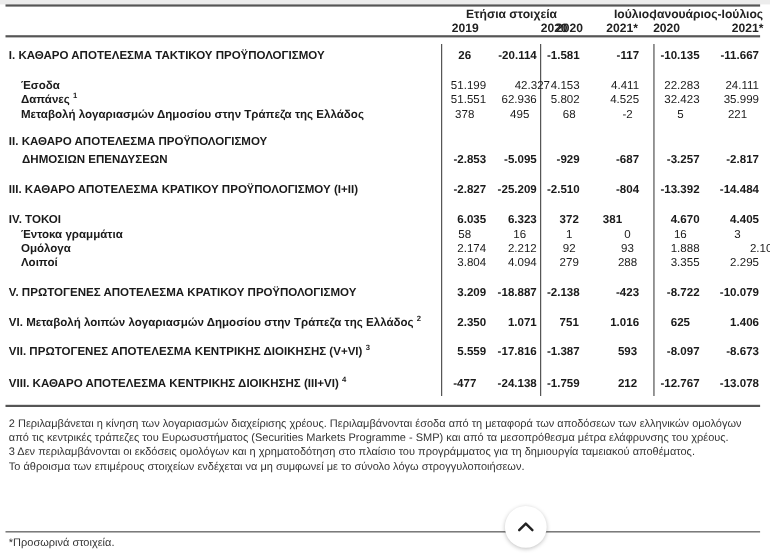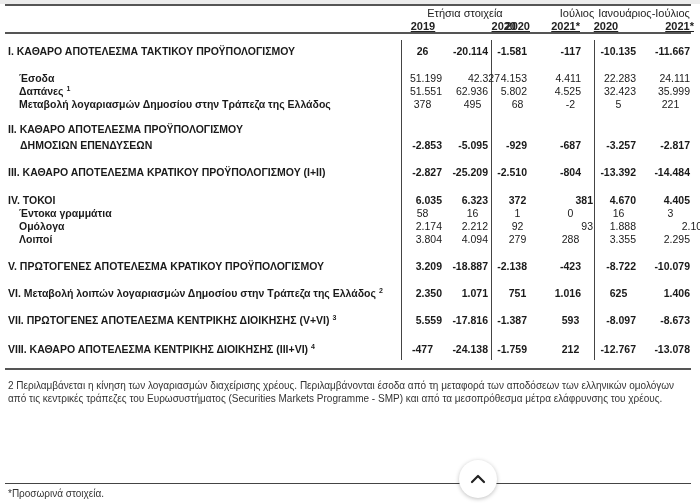--- a/index.html
+++ b/index.html
@@ -9,22 +9,22 @@
     font-family: "Liberation Sans", sans-serif;
     color: #1a1a1a;
     position: relative;
   }
   .page {
     position: absolute; left: 0; top: 0; width: 700px; height: 503px;
     background: #ffffff;
   }
   .topstrip { position: absolute; left: 0; top: 0; width: 700px; height: 4px; background: #ececec; }
   .rule { position: absolute; left: 5px; width: 686px; height: 2px; background: #555; }
-  .hdr-group { position: absolute; top: 7px; font-size: 11px; font-weight: normal; text-align: center; color: #222; }
-  .hdr-year { position: absolute; top: 20px; font-size: 11px; font-weight: bold; text-align: right; color: #222; text-decoration: underline; }
+  .hdr-group { position: absolute; top: 7px; font-size: 11px; font-weight: bold; text-align: center; color: #222; }
+  .hdr-year { position: absolute; top: 20px; font-size: 11px; font-weight: bold; text-align: right; color: #222; }
   .vline { position: absolute; width: 1px; background: #444; }
   .row { position: absolute; left: 0; width: 700px; font-size: 10.5px; }
   .row .label { position: absolute; left: 8px; white-space: nowrap; }
   .row.bold { font-weight: bold; font-size: 10.5px; }
   .row.sub .label { left: 19px; font-weight: bold; }
   .row .v { position: absolute; text-align: right; width: 60px; }
   sup { font-size: 7px; vertical-align: super; line-height: 0; }
   .notes { position: absolute; left: 8px; top: 377px; width: 680px; font-size: 10px; color: #333; line-height: 13px; }
   .notes p { margin: 0; }
   .notes .gap { height: 2px; }
@@ -121,41 +121,41 @@
     <span class="v" style="left:521px">-804</span>
     <span class="v" style="left:576px">-13.392</span>
     <span class="v" style="left:630px">-14.484</span>
   </div>
 
   <div class="row bold" style="top:194px">
     <span class="label">IV. ΤΟΚΟΙ</span>
     <span class="v" style="left:382px">6.035</span>
     <span class="v" style="left:428px">6.323</span>
     <span class="v" style="left:495px;width:45px;text-align:center">372</span>
-    <span class="v" style="left:548px;width:45px;text-align:right">381</span>
+    <span class="v" style="left:548px;width:45px;text-align:left">381</span>
     <span class="v" style="left:576px">4.670</span>
     <span class="v" style="left:630px">4.405</span>
   </div>
 
   <div class="row sub" style="top:207px">
     <span class="label">Έντοκα γραμμάτια</span>
     <span class="v" style="left:400px;width:45px;text-align:center">58</span>
     <span class="v" style="left:450px;width:45px;text-align:center">16</span>
     <span class="v" style="left:495px;width:45px;text-align:center">1</span>
     <span class="v" style="left:548px;width:45px;text-align:center">0</span>
     <span class="v" style="left:596px;width:45px;text-align:center">16</span>
     <span class="v" style="left:648px;width:45px;text-align:center">3</span>
   </div>
 
   <div class="row sub" style="top:220px">
     <span class="label">Ομόλογα</span>
     <span class="v" style="left:382px">2.174</span>
     <span class="v" style="left:428px">2.212</span>
     <span class="v" style="left:495px;width:45px;text-align:center">92</span>
-    <span class="v" style="left:548px;width:45px;text-align:right">93</span>
+    <span class="v" style="left:548px;width:45px;text-align:center">93</span>
     <span class="v" style="left:576px">1.888</span>
     <span class="v" style="left:648px">2.107</span>
   </div>
 
   <div class="row sub" style="top:233px">
     <span class="label">Λοιποί</span>
     <span class="v" style="left:382px">3.804</span>
     <span class="v" style="left:428px">4.094</span>
     <span class="v" style="left:495px;width:45px;text-align:center">279</span>
     <span class="v" style="left:548px;width:45px;text-align:center">288</span>
@@ -201,20 +201,22 @@
     <span class="v" style="left:548px;width:45px;text-align:center">212</span>
     <span class="v" style="left:576px">-12.767</span>
     <span class="v" style="left:630px">-13.078</span>
   </div>
 
   <div class="rule" style="top:368px"></div>
 
   <div class="notes">
     <div class="gap"></div>
     <p>2 Περιλαμβάνεται η κίνηση των λογαριασμών διαχείρισης χρέους. Περιλαμβάνονται έσοδα από τη μεταφορά των αποδόσεων των ελληνικών ομολόγων από τις κεντρικές τράπεζες του Ευρωσυστήματος (Securities Markets Programme - SMP) και από τα μεσοπρόθεσμα μέτρα ελάφρυνσης του χρέους.</p>
+    <p>3 Δεν περιλαμβάνονται οι εκδόσεις ομολόγων και η χρηματοδότηση στο πλαίσιο του προγράμματος για τη δημιουργία ταμειακού αποθέματος.</p>
+    <p>Το άθροισμα των επιμέρους στοιχείων ενδέχεται να μη συμφωνεί με το σύνολο λόγω στρογγυλοποιήσεων.</p>
   </div>
 
   <div class="rule" style="top:483px;height:1px;background:#444"></div>
 
   <div class="bottom-notes">*Προσωρινά στοιχεία.</div>
 
   <div class="scroll-up">
     <svg width="16" height="10" viewBox="0 0 16 10">
       <polyline points="2,8 8,2 14,8" fill="none" stroke="#222" stroke-width="2.2" stroke-linecap="round" stroke-linejoin="round"></polyline>
     </svg>

